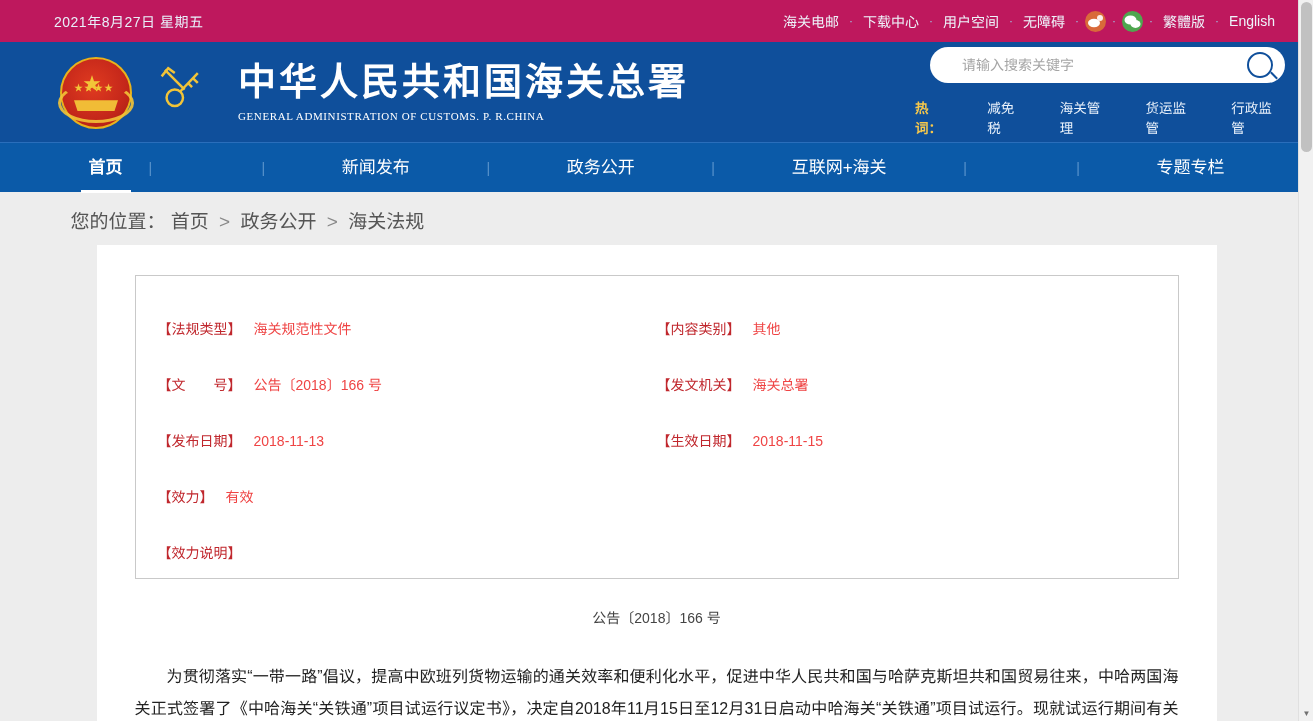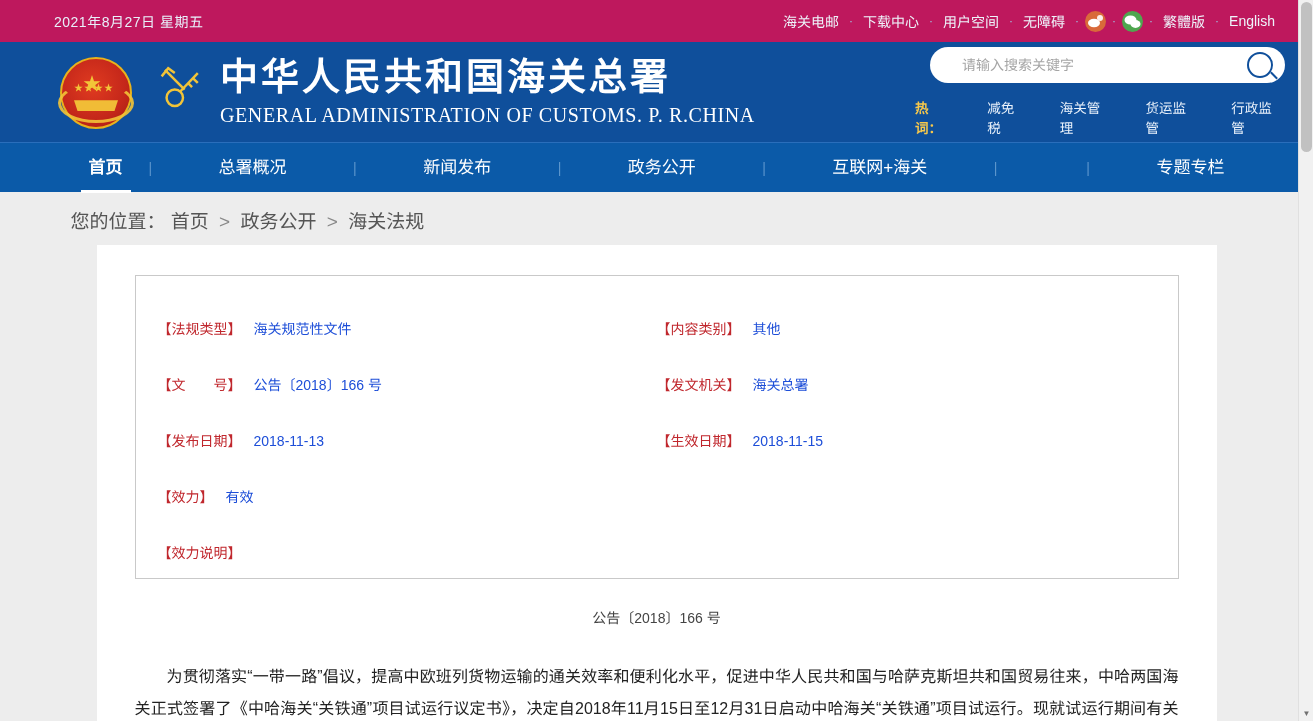--- a/index.html
+++ b/index.html
@@ -70,28 +70,28 @@
     position: absolute; left: 4px; top: 30px; width: 76px; height: 40px;
     border: 3px solid #f2c438; border-radius: 50%; border-top-color: transparent;
     opacity:.9;
   }
   .anchor-logo {
     width: 70px; height: 78px; position: relative; flex: none; margin-left: 8px;
   }
   .anchor-logo .key {
     position: absolute; left: 10px; top: 8px; width: 46px; height: 62px;
   }
-  .titles { color: #fff; }
+  .titles { margin-left: 18px; color: #fff; }
   .titles .cn {
     font-size: 38px; font-weight: bold; letter-spacing: 3px;
     font-family: "Liberation Serif", "DejaVu Serif", serif;
     line-height: 1.1;
   }
   .titles .en {
-    font-size: 20px; letter-spacing: .6px; margin-top: 6px;
+    font-size: 11px; letter-spacing: .6px; margin-top: 6px;
     font-family: "Liberation Serif", "DejaVu Serif", serif;
   }
   .header-right {
     margin-left: auto; width: 370px; display: flex; flex-direction: column; align-items: flex-end;
   }
   .search-box {
     width: 355px; height: 36px; background: #fff; border-radius: 18px;
     display: flex; align-items: center; padding: 0 12px 0 18px;
   }
   .search-box input {
@@ -149,21 +149,21 @@
   .card {
     width: 1120px; margin: 0 auto; background: #fff; padding: 30px 38px 0 38px;
   }
   .meta-box {
     border: 1px solid #c9c9c9; padding: 16px 22px 16px 22px;
     display: grid; grid-template-columns: 1fr 1fr; row-gap: 10px;
     font-size: 14px; color: #333;
   }
   .meta-row { display: flex; align-items: baseline; }
   .meta-key { color: #c0272d; white-space: pre; flex: none; margin-top: 26px; }
-  .meta-val { margin-left: 12px; color: #1d4ed8; }
+  .meta-val { margin-left: 12px; color: #ef4444; }
 
   .doc-title {
     font-size: 26px; font-weight: bold; color: #111; text-align: center;
     line-height: 1.65; margin: 34px auto 0 auto; max-width: 1040px;
     font-family: "Liberation Sans", sans-serif;
   }
   .doc-sub {
     text-align: center; font-size: 14px; color: #444; margin-top: 28px;
   }
   .doc-body {
@@ -260,21 +260,20 @@
       <a href="#">行政监管</a>
     </div>
   </div>
 </div>
 
 <div class="nav">
   <div class="nav-inner">
     <a href="#" class="nav-item active">首页</a>
     <span class="nav-sep">|</span>
     <span class="nav-flex"></span>
-    <a href="#" class="nav-item">总署概况</a>
     <span class="nav-flex"></span>
     <span class="nav-sep">|</span>
     <span class="nav-flex"></span>
     <a href="#" class="nav-item">新闻发布</a>
     <span class="nav-flex"></span>
     <span class="nav-sep">|</span>
     <span class="nav-flex"></span>
     <a href="#" class="nav-item">政务公开</a>
     <span class="nav-flex"></span>
     <span class="nav-sep">|</span>

